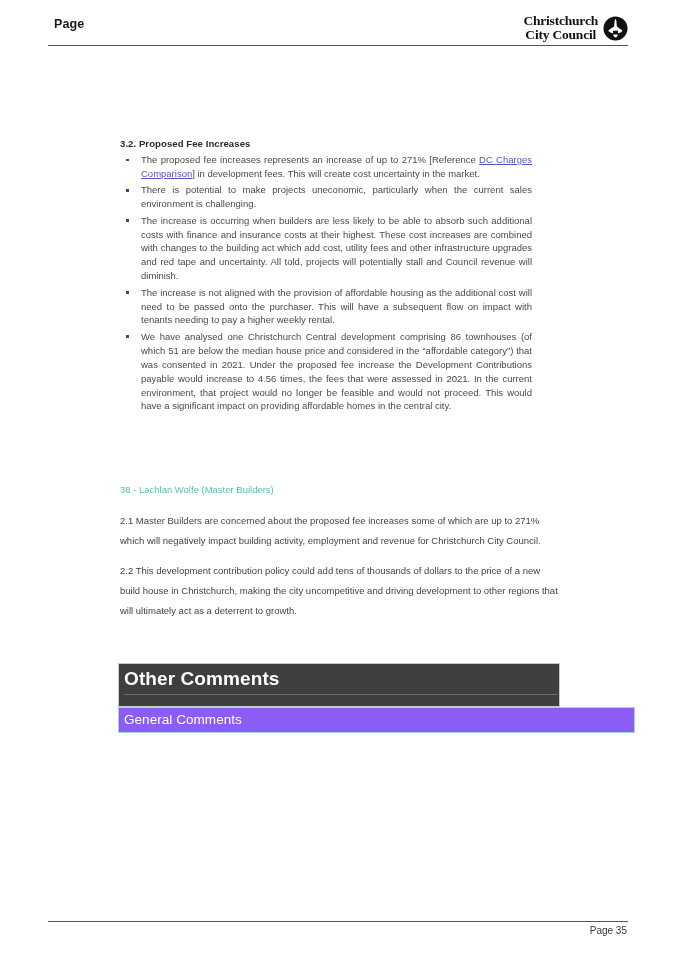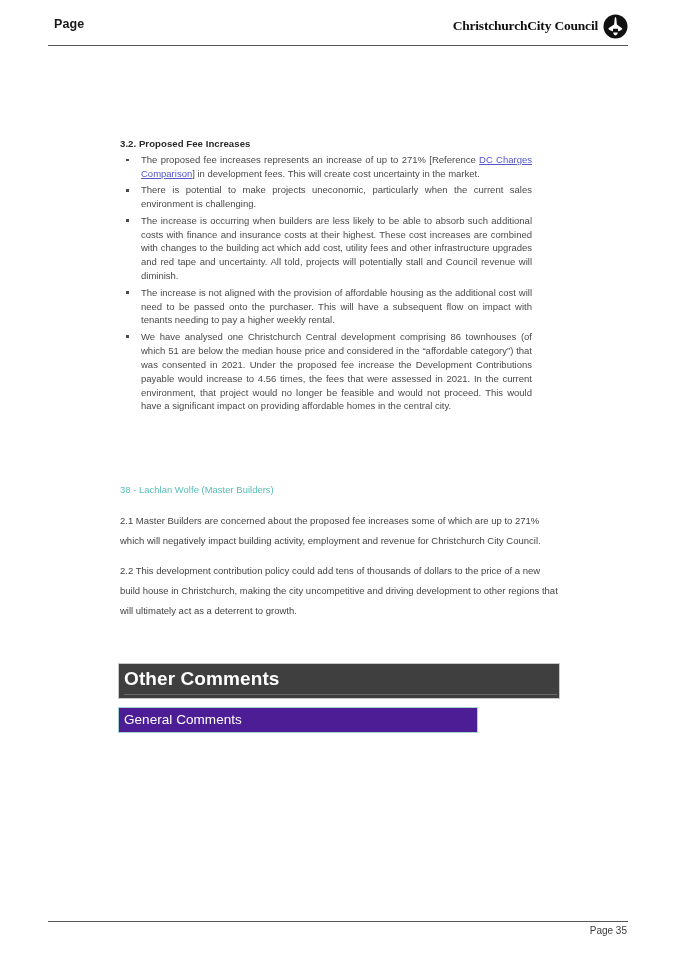--- a/index.html
+++ b/index.html
@@ -43,21 +43,21 @@
   .logo {
     position: absolute;
     right: 47px;
     top: 14px;
     display: flex;
     align-items: center;
     gap: 5px;
   }
   .logo-words {
     display: flex;
-    flex-direction: row;
+    flex-direction: column;
     align-items: center;
     line-height: 1.04;
   }
   .logo-line1 {
     font-family: "Liberation Serif", serif;
     font-size: 13.5px;
     font-weight: bold;
     color: #111111;
     letter-spacing: -0.2px;
   }
@@ -154,21 +154,21 @@
   }
   .para-1 { top: 511px; }
   .para-2 { top: 561px; }
 
   
   .banner-dark {
     position: absolute;
     left: 118px;
     top: 663px;
     width: 442px;
-    height: 36px;
+    height: 44px;
     background: #3f3f3f;
     border: 1px solid #c9c9c9;
     box-sizing: border-box;
   }
   .banner-dark-label {
     position: absolute;
     left: 5px;
     top: 4px;
     font-size: 19px;
     font-weight: bold;
@@ -180,23 +180,23 @@
     left: 5px;
     top: 30px;
     right: 2px;
     height: 0;
     border-top: 1px solid #6b6b6b;
   }
   .banner-teal {
     position: absolute;
     left: 118px;
     top: 707px;
-    width: 360px;
+    width: 517px;
     height: 26px;
-    background: #4c1d95;
+    background: #8b5cf6;
     border: 1px solid #9fd6d2;
     box-sizing: border-box;
   }
   .banner-teal-label {
     position: absolute;
     left: 5px;
     top: 4px;
     font-size: 13.5px;
     font-weight: normal;
     color: #ffffff;

